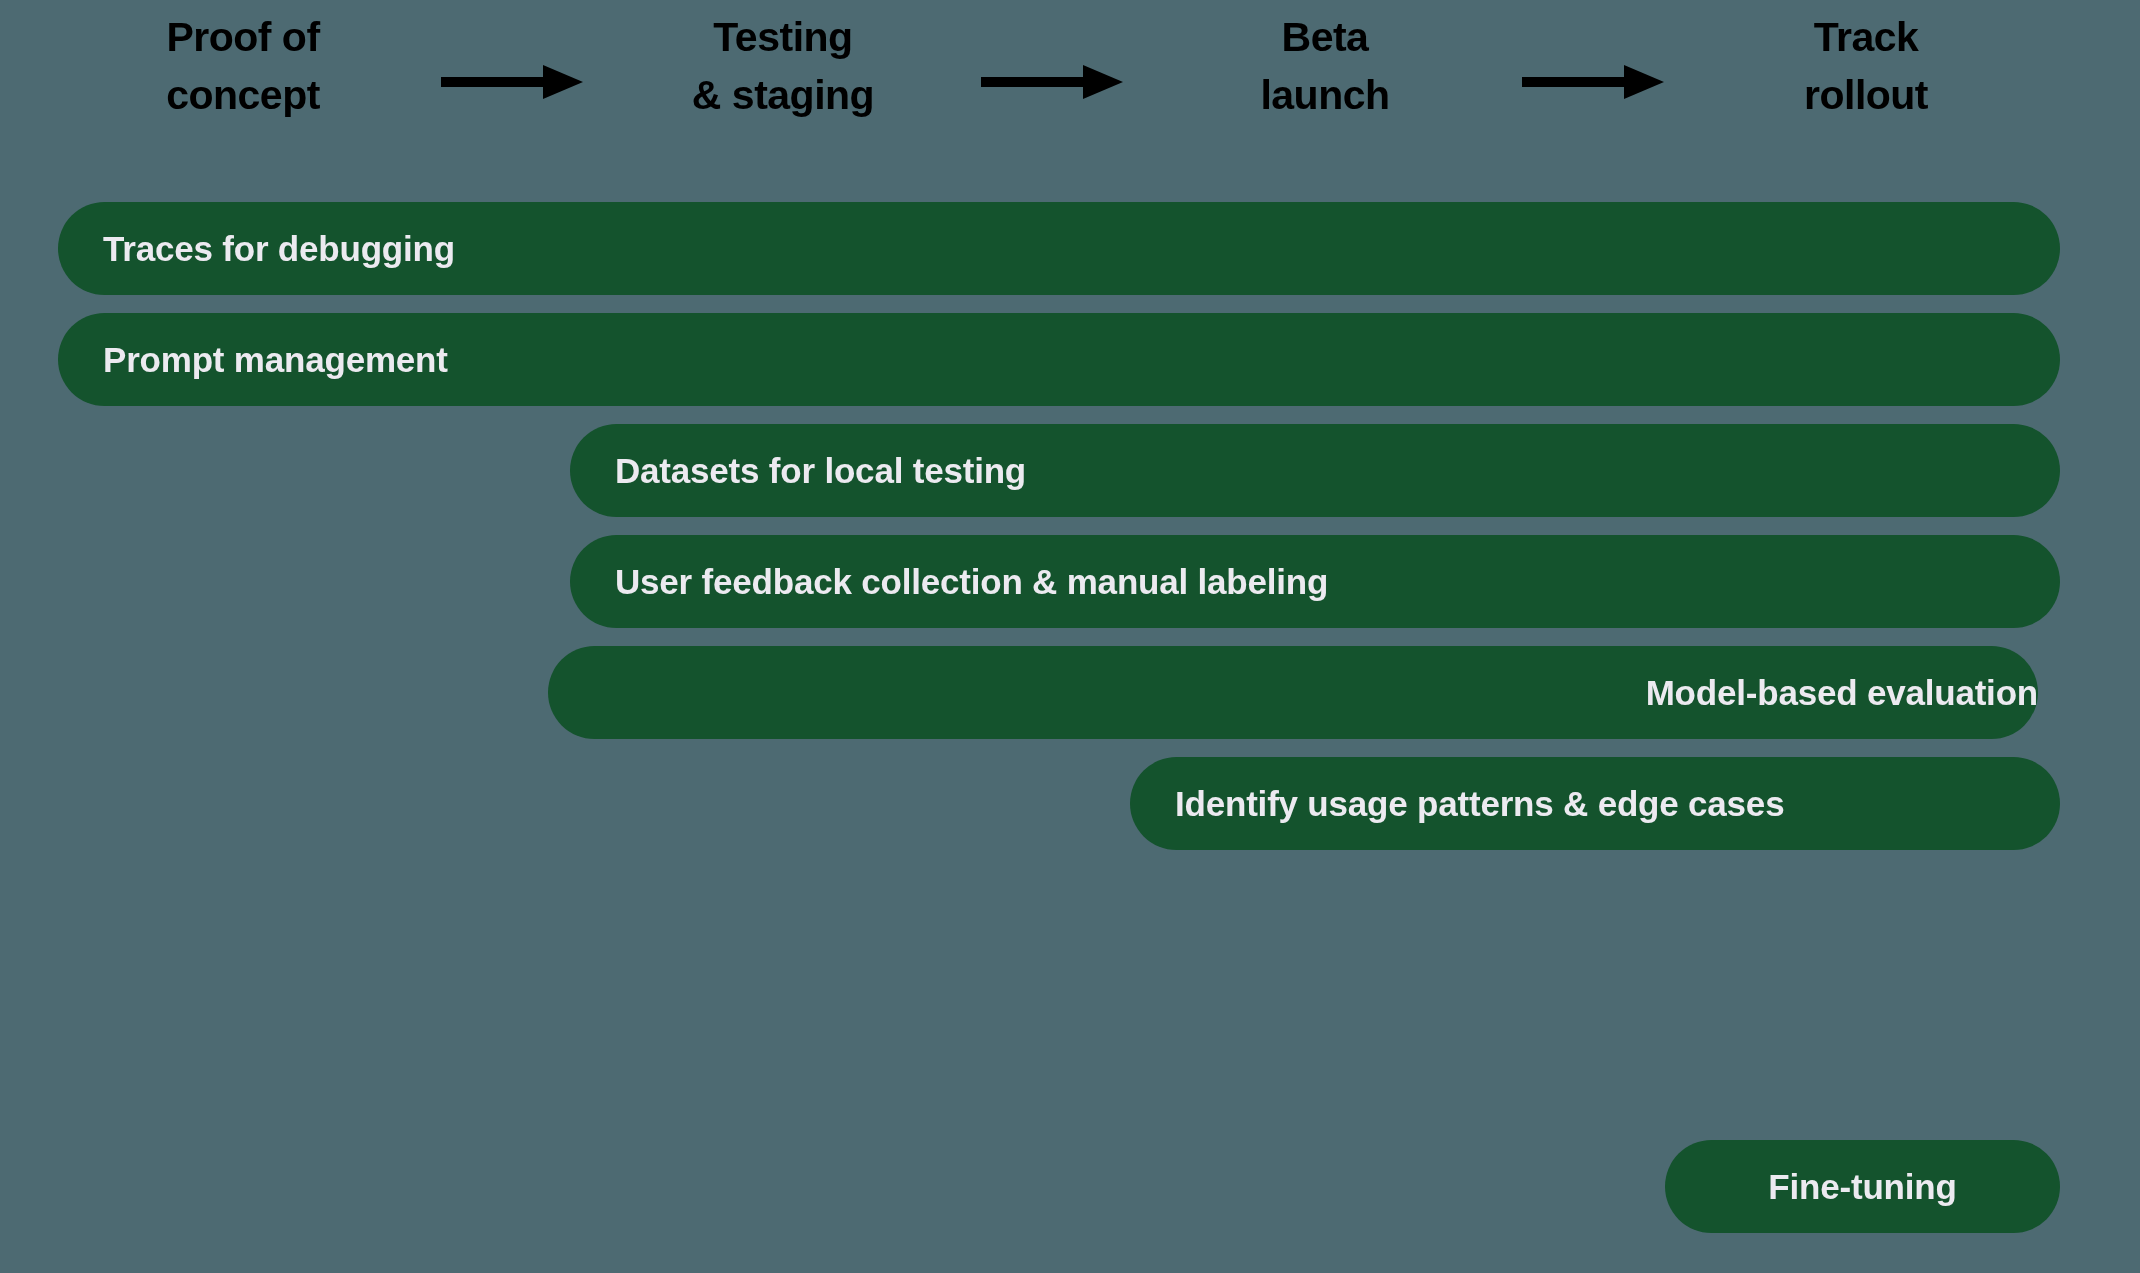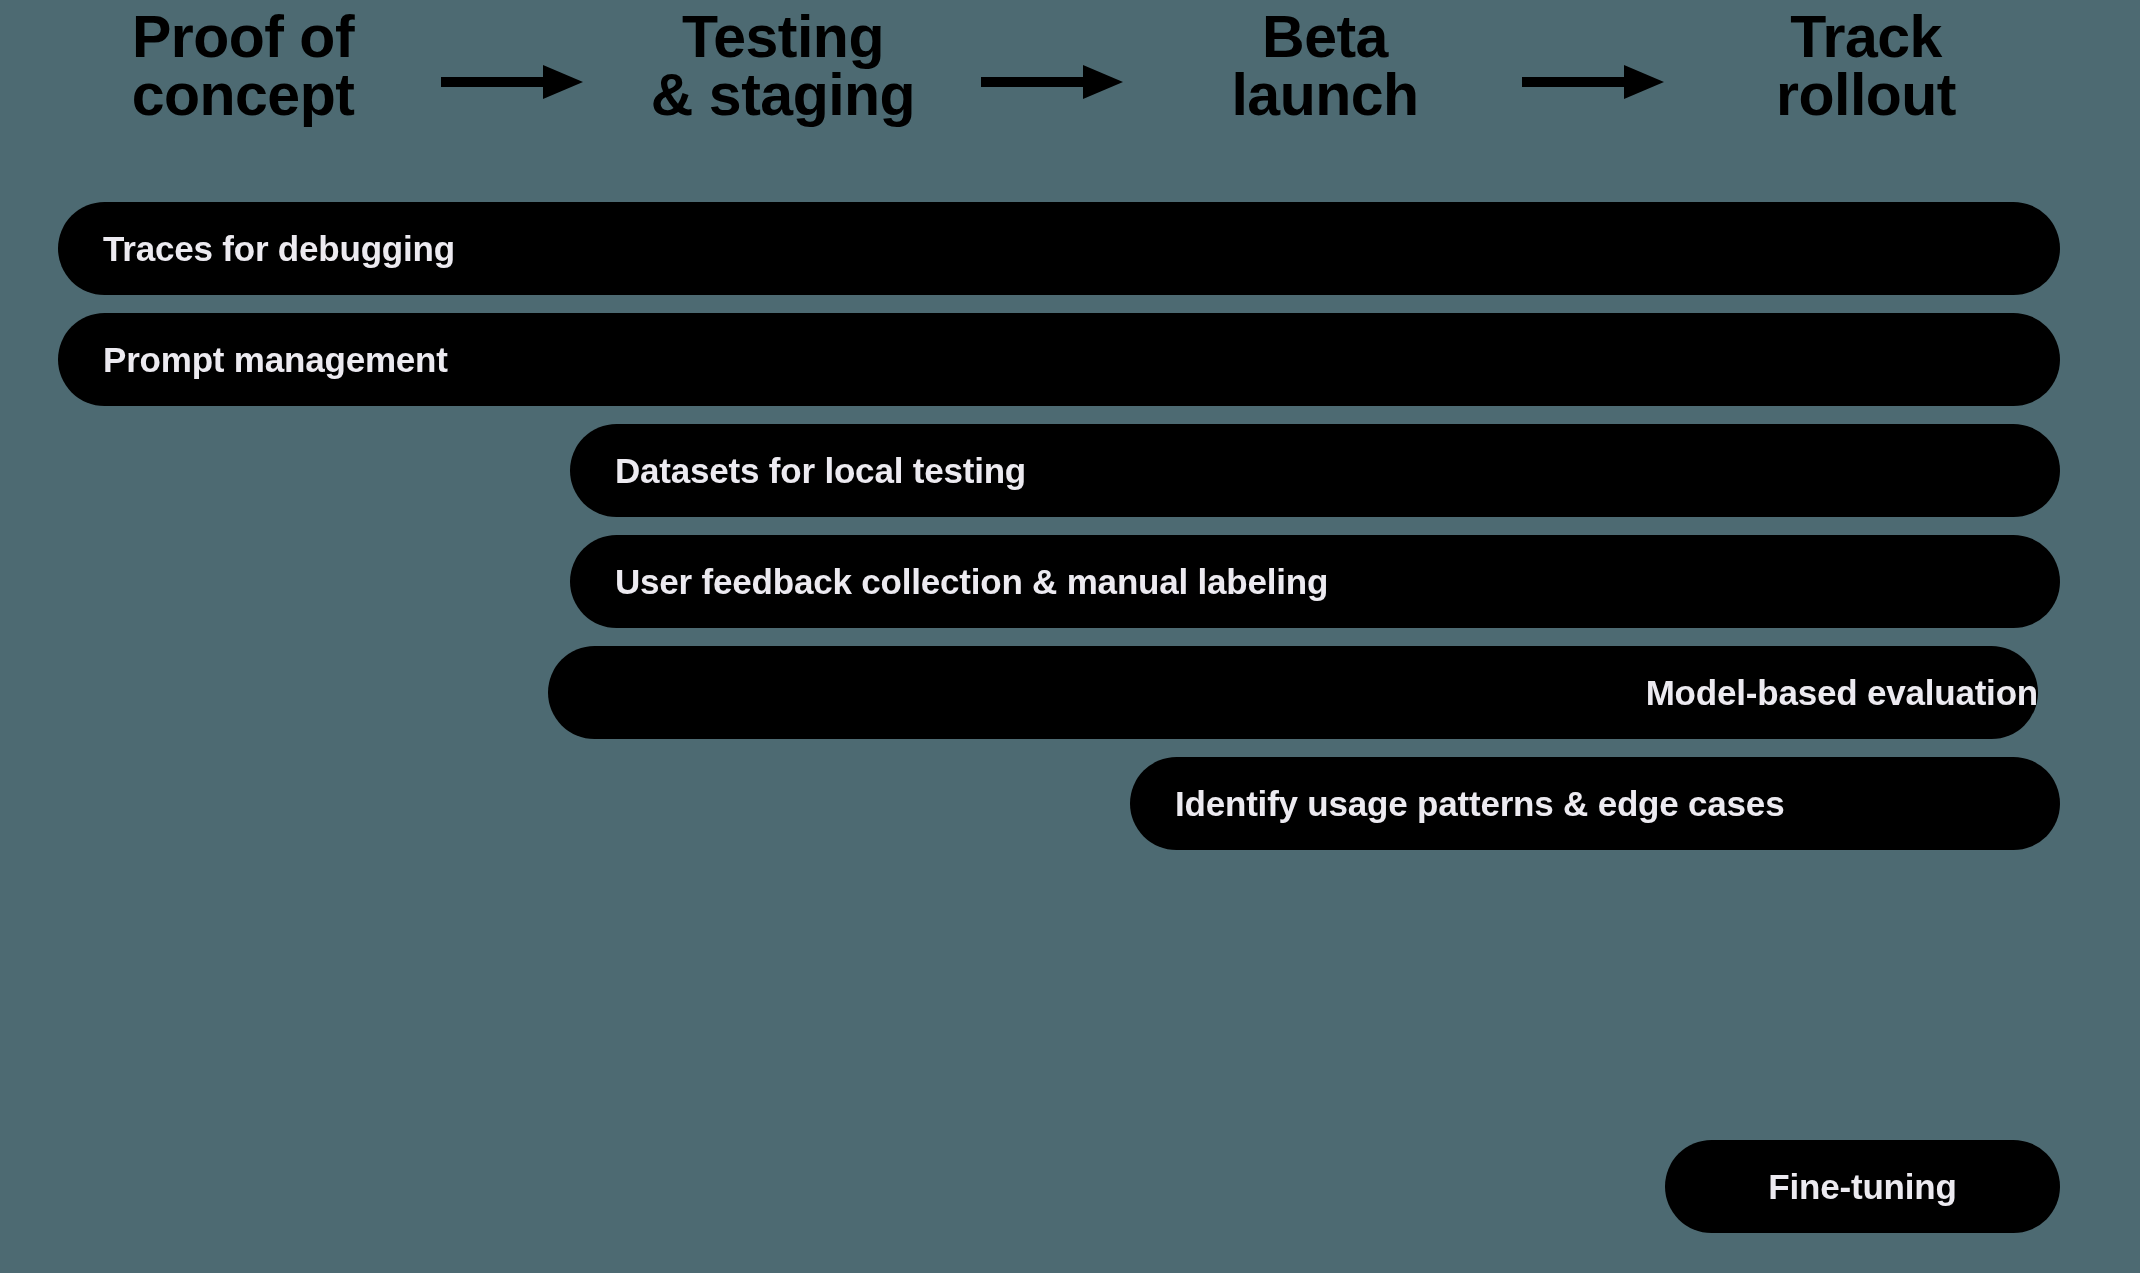--- a/index.html
+++ b/index.html
@@ -25,21 +25,21 @@
     width: 2140px;
     height: 150px;
   }
   .stage-label {
     position: absolute;
     top: 8px;
     transform: translateX(-50%);
     text-align: center;
     color: #000000;
     font-weight: bold;
-    font-size: 59px;
+    font-size: 41px;
     line-height: 58px;
     letter-spacing: -0.5px;
     white-space: pre-line;
   }
   .stage-arrow {
     position: absolute;
     top: 58px;
     height: 48px;
   }
 
@@ -47,21 +47,21 @@
   #pill-stack {
     position: absolute;
     left: 0;
     top: 0;
     width: 2140px;
     height: 1273px;
   }
   .pill {
     position: absolute;
     height: 93px;
-    background: #000000;
+    background: #14532d;
     border-radius: 47px;
     display: flex;
     align-items: center;
     box-sizing: border-box;
   }
   .pill.align-left {
     justify-content: flex-start;
     padding-left: 45px;
   }
   .pill.align-center {

